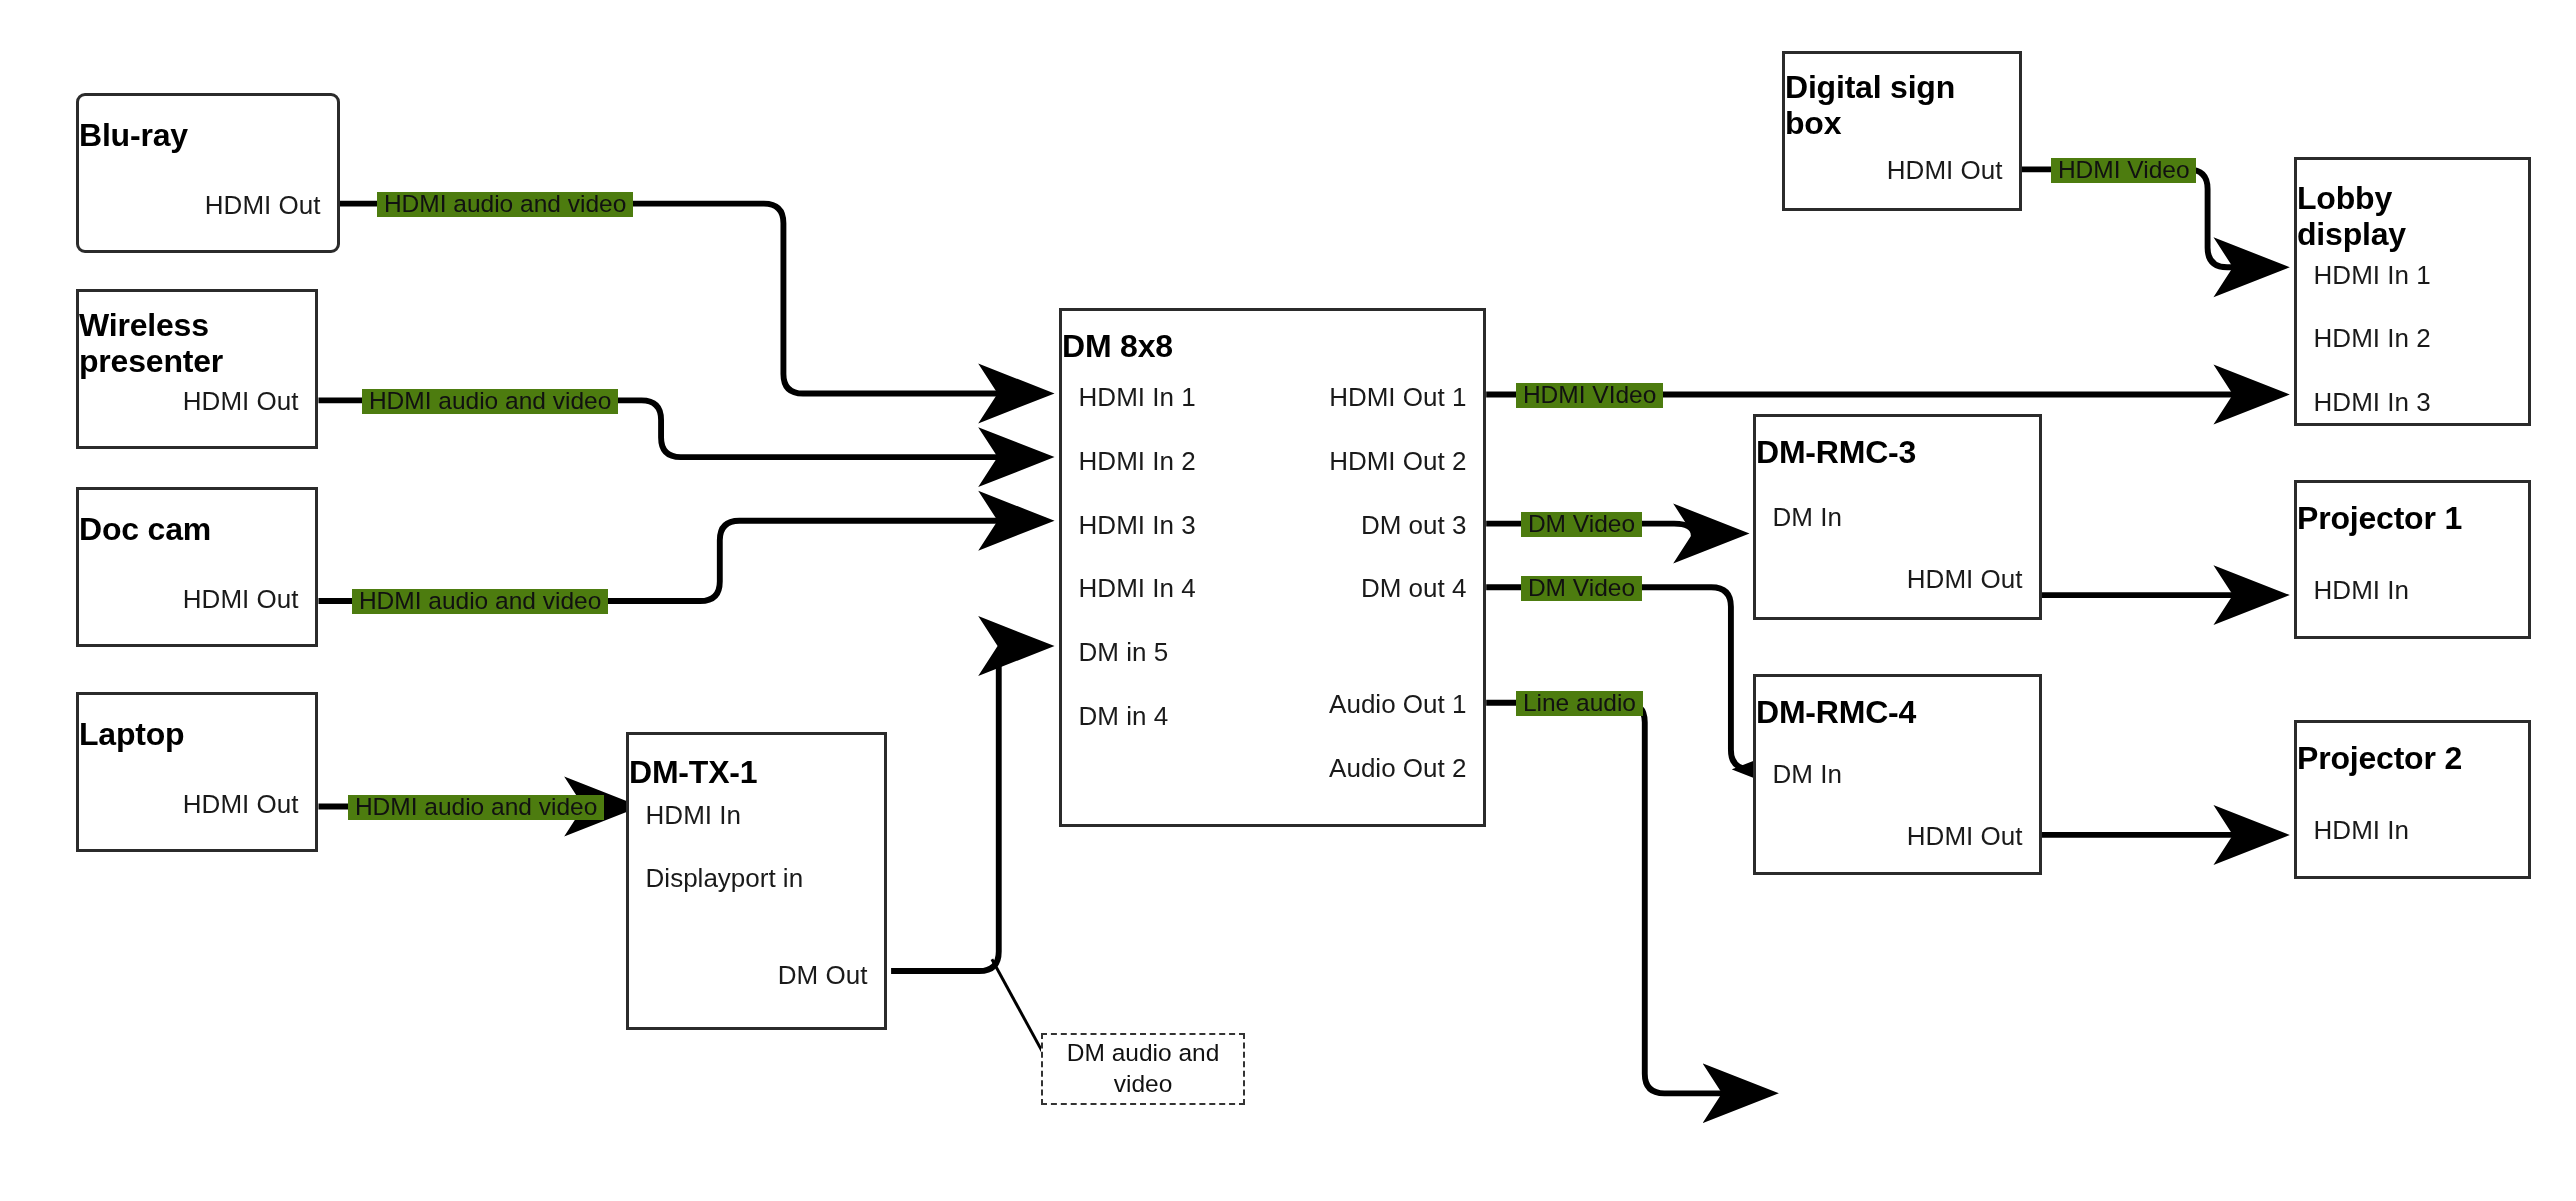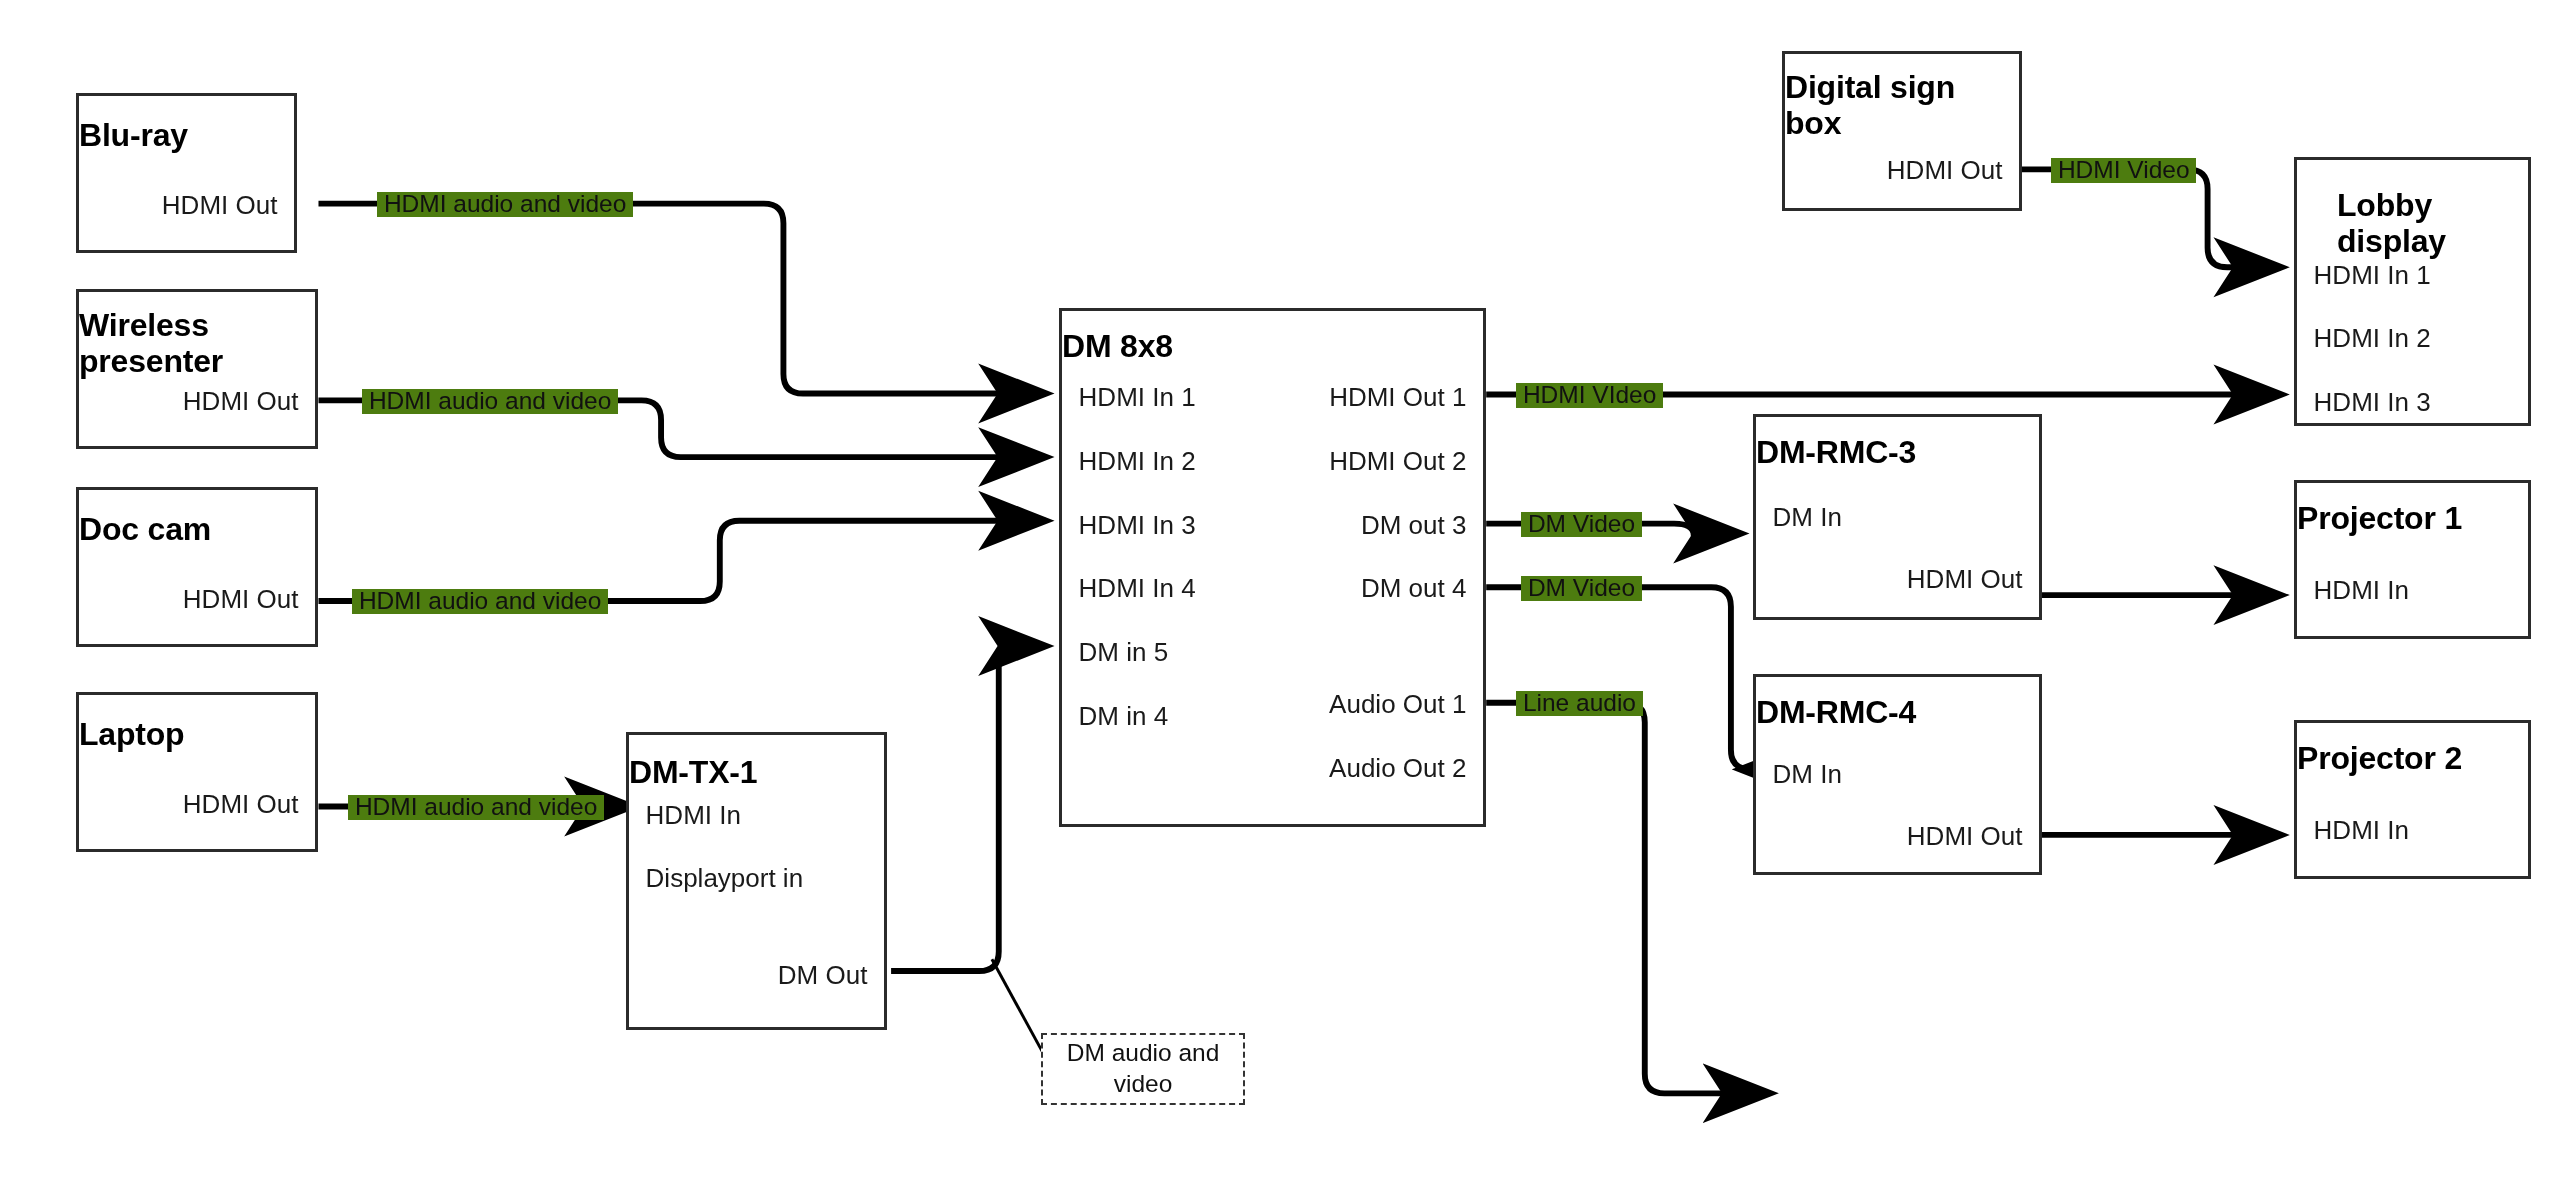--- a/index.html
+++ b/index.html
@@ -72,21 +72,21 @@
   <div class="wirelabel" style="left:352px;top:589px;">HDMI audio and video</div>
   <div class="wirelabel" style="left:348px;top:795px;">HDMI audio and video</div>
   <div class="wirelabel" style="left:2051px;top:158px;">HDMI Video</div>
   <div class="wirelabel" style="left:1516px;top:383px;">HDMI VIdeo</div>
   <div class="wirelabel" style="left:1521px;top:512px;">DM Video</div>
   <div class="wirelabel" style="left:1521px;top:576px;">DM Video</div>
   <div class="wirelabel" style="left:1516px;top:691px;">Line audio</div>
 
   <div class="dashbox" style="left:1041px;top:1033px;width:204px;height:72px;">DM audio and video</div>
 
-  <div class="node" style="left:76px;top:93px;width:221px;height:160px;">
+  <div class="node" style="left:76px;top:93px;width:264px;height:160px;border-radius:9px;">
     <div class="title" style="margin-top:21.5px;">Blu-ray</div>
     <div class="port right" style="position:absolute;right:16.6px;top:96px;">HDMI Out</div>
   </div>
 
   <div class="node" style="left:76px;top:289px;width:242px;height:160px;">
     <div class="title" style="margin-top:15.7px;"><span>Wireless</span><br><span>presenter</span></div>
     <div class="port right" style="position:absolute;right:16.6px;top:96px;">HDMI Out</div>
   </div>
 
   <div class="node" style="left:76px;top:487px;width:242px;height:160px;">
@@ -123,21 +123,21 @@
     <div class="port right" style="position:absolute;right:16.6px;top:380px;">Audio Out 1</div>
     <div class="port right" style="position:absolute;right:16.6px;top:444px;">Audio Out 2</div>
   </div>
 
   <div class="node" style="left:1782px;top:51px;width:240px;height:160px;">
     <div class="title" style="margin-top:15.7px;"><span>Digital sign</span><br><span>box</span></div>
     <div class="port right" style="position:absolute;right:16.6px;top:103px;">HDMI Out</div>
   </div>
 
   <div class="node" style="left:2294px;top:157px;width:237px;height:269px;">
-    <div class="title" style="margin-top:28px;padding-left:40px;"><span>Lobby</span><br><span>display</span></div>
+    <div class="title" style="margin-top:21px;"><span>Lobby</span><br><span>display</span></div>
     <div class="port left" style="position:absolute;left:16.6px;top:102px;">HDMI In 1</div>
     <div class="port left" style="position:absolute;left:16.6px;top:165px;">HDMI In 2</div>
     <div class="port left" style="position:absolute;left:16.6px;top:229px;">HDMI In 3</div>
   </div>
 
   <div class="node" style="left:1753px;top:414px;width:289px;height:206px;">
     <div class="title" style="margin-top:17.6px;">DM-RMC-3</div>
     <div class="port left" style="position:absolute;left:16.6px;top:87px;">DM In</div>
     <div class="port right" style="position:absolute;right:16.6px;top:149px;">HDMI Out</div>
   </div>

